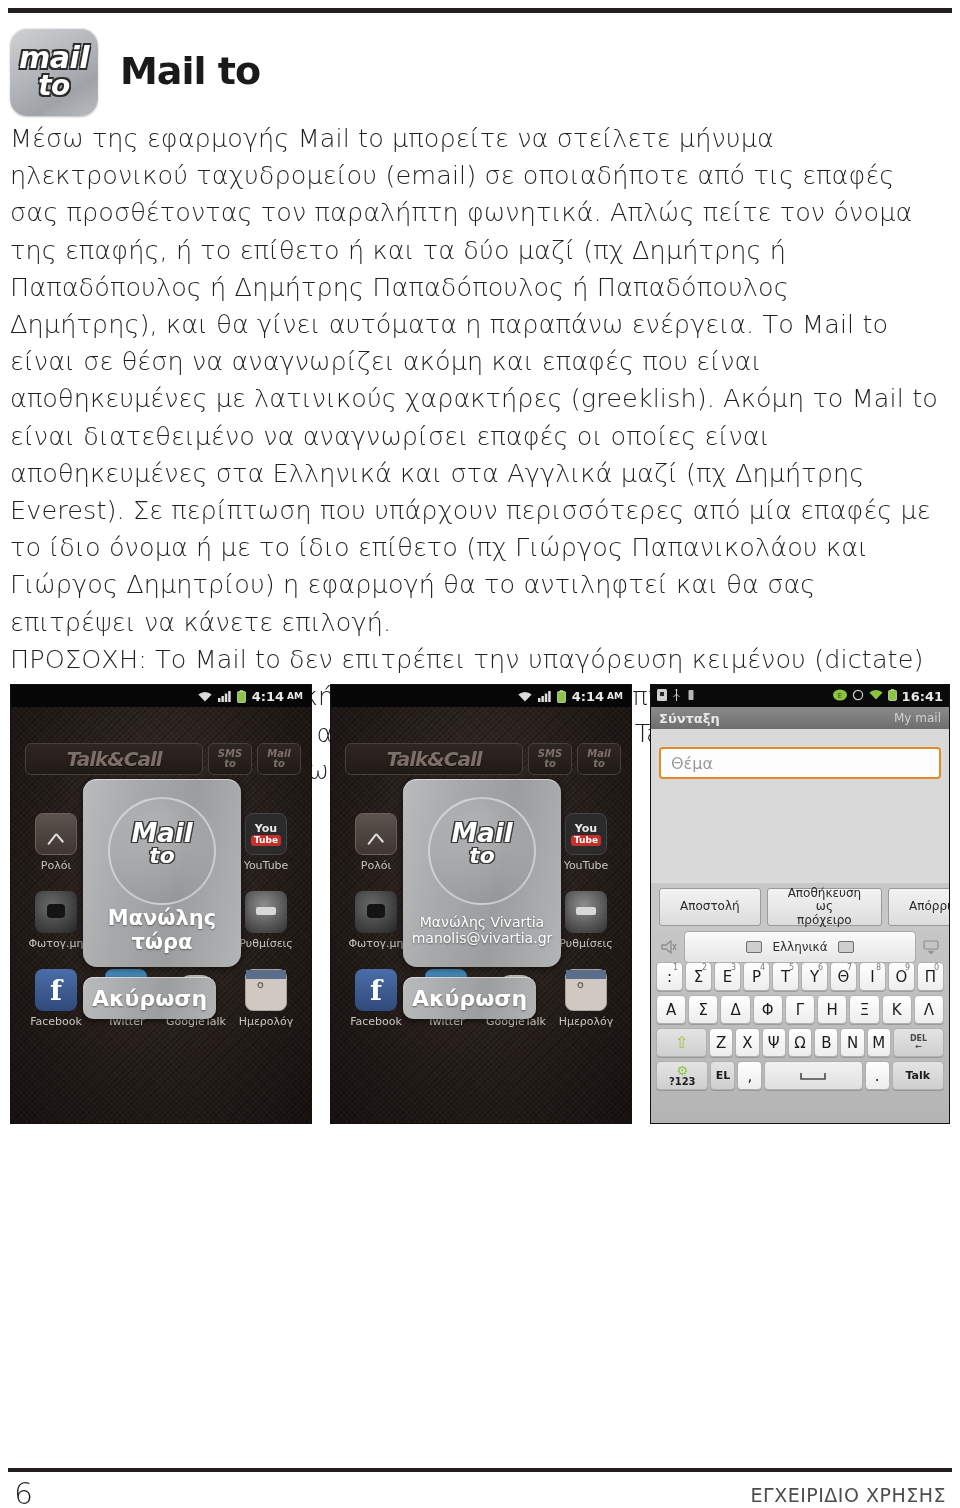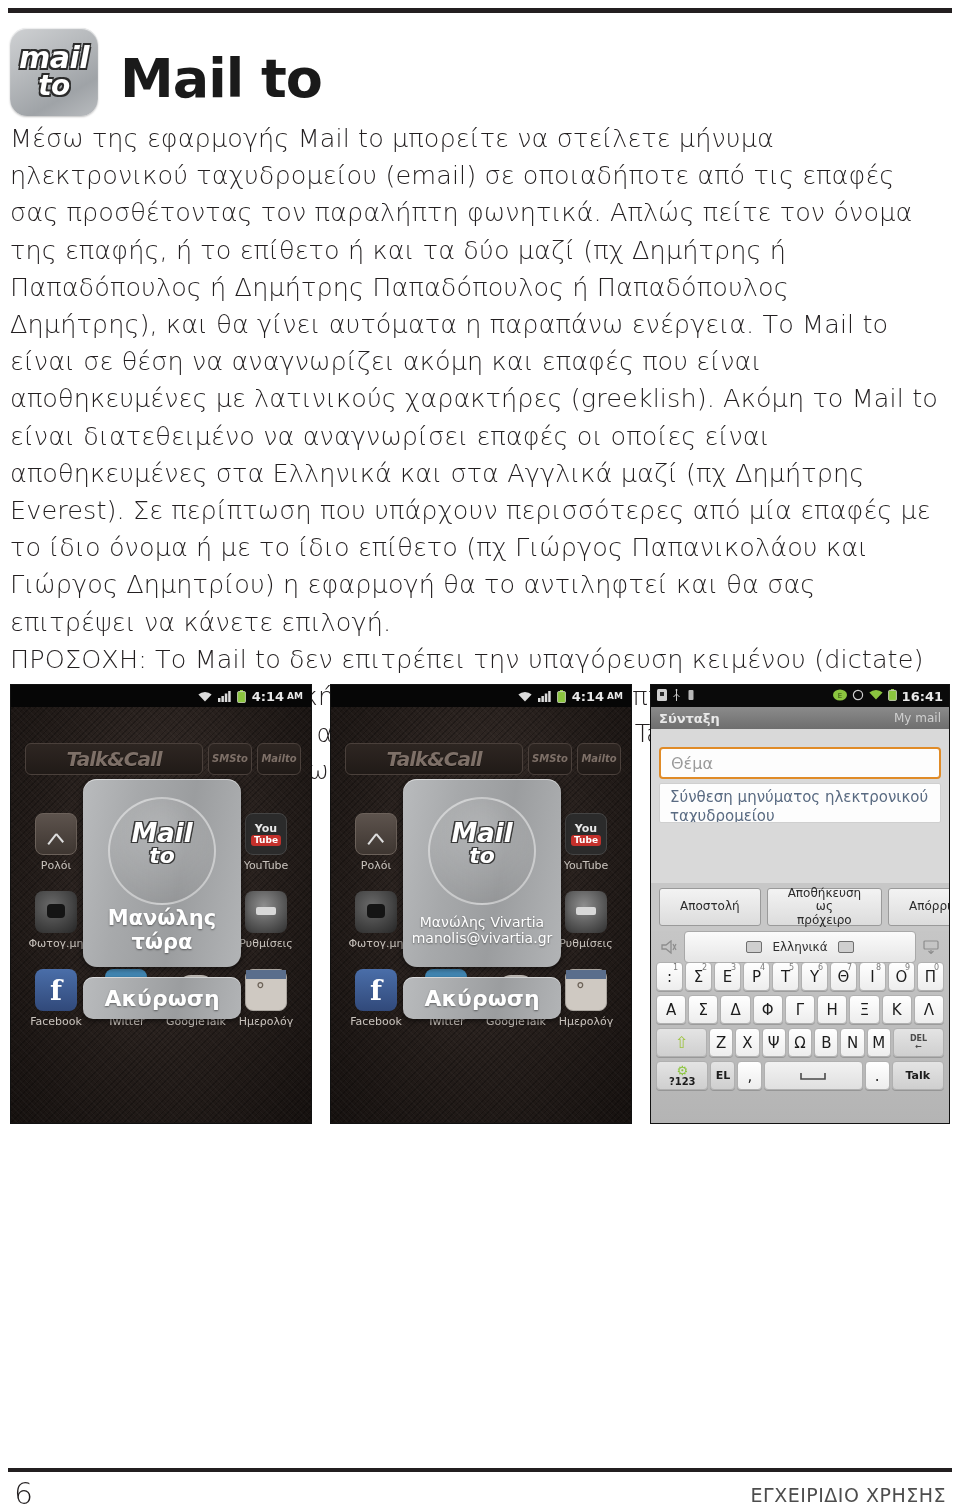--- a/index.html
+++ b/index.html
@@ -37,21 +37,21 @@
     text-shadow:
       -1.6px -1.6px 0 #2b2b2b, 1.6px -1.6px 0 #2b2b2b,
       -1.6px  1.6px 0 #2b2b2b, 1.6px  1.6px 0 #2b2b2b,
        0 0 1px #2b2b2b;
   }
   .logo-tile .lt-mail { font-size:30px; }
   .logo-tile .lt-to { font-size:28px; }
 
   .page-title {
     position:absolute; left:110px; top:24px;
-    font-size:54px; font-weight:bold; letter-spacing:-1px;
+    font-size:38px; font-weight:bold; letter-spacing:-1px;
     color:#1a1a1a; line-height:1;
     font-family:"DejaVu Sans","Liberation Sans",sans-serif;
   }
 
   
   .body-copy {
     position:absolute; left:10px; top:120px; width:930px;
     font-size:25.5px; line-height:37.2px;
     color:#231f20; font-weight:350;
     letter-spacing:.1px;
@@ -97,21 +97,21 @@
     background:linear-gradient(#2e2622,#201a17);
     display:flex; align-items:center; justify-content:center;
     color:#7e7068; font-size:20px; font-weight:bold; font-style:italic;
     letter-spacing:-1px;
     text-shadow:0 1px 0 #120e0c;
   }
   .tc-chip {
     width:44px; height:32px; border-radius:6px;
     border:1px solid #4a403b;
     background:linear-gradient(#2e2622,#201a17);
-    display:flex; flex-direction:row; align-items:center; justify-content:center;
+    display:flex; flex-direction:column; align-items:center; justify-content:center;
     color:#7e7068; font-size:10px; font-weight:bold; font-style:italic; line-height:1.05;
   }
 
   .app-grid { position:absolute; left:0; right:0; top:128px; }
   .app-row { display:flex; justify-content:space-between; padding:0 14px; height:78px; }
   .app { width:62px; text-align:center; }
   .app .ico { width:42px; height:42px; margin:0 auto 4px; border-radius:8px; position:relative; }
   .app .lbl { color:#c9c3bd; font-size:11px; white-space:nowrap; overflow:hidden; }
 
   .ico-clock { background:linear-gradient(#5d534d,#3e3631); border:1px solid #6b615a; }
@@ -173,21 +173,21 @@
   }
   .dialog .dlogo .l1 { font-size:26px; display:block; }
   .dialog .dlogo .l2 { font-size:22px; display:block; }
   .dialog .dmsg {
     position:absolute; left:0; right:0; top:128px; text-align:center;
     color:#ffffff; font-size:21px; font-weight:600; line-height:1.12;
     text-shadow:0 1px 2px rgba(0,0,0,.45);
   }
   .dialog .dmsg.small { font-size:14px; top:136px; font-weight:500; }
   .cancel-btn {
-    position:absolute; left:72px; top:292px; width:158px; height:42px;
+    position:absolute; left:72px; top:292px; width:133px; height:42px;
     border-radius:10px;
     background:linear-gradient(100deg,#b9bbbd,#9b9d9f 60%,#b2b4b6);
     box-shadow:0 2px 5px rgba(0,0,0,.55), inset 0 1px 0 rgba(255,255,255,.5);
     display:flex; align-items:center; justify-content:center;
     color:#fff; font-size:22px; font-weight:600;
     text-shadow:0 1px 2px rgba(0,0,0,.45);
   }
 
   
   .compose { position:absolute; inset:0; background:#d9d9d9; }
@@ -550,21 +550,20 @@
         </span>
       </div>
 
       <div class="c-titlebar">
         <span>Σύνταξη</span>
         <span class="mymail">My mail</span>
       </div>
 
       <div class="c-fields">
         <div class="c-field focused placeholder">Θέμα</div>
-        <div class="c-body">Σύνθεση μηνύματος ηλεκτρονικού ταχυδρομείου</div>
       </div>
 
       <div class="c-actions">
         <div class="c-btn">Αποστολή</div>
         <div class="c-btn">Αποθήκευση ως πρόχειρο</div>
         <div class="c-btn">Απόρριψη</div>
       </div>
 
       <div class="kb">
         <div class="kb-bar">

